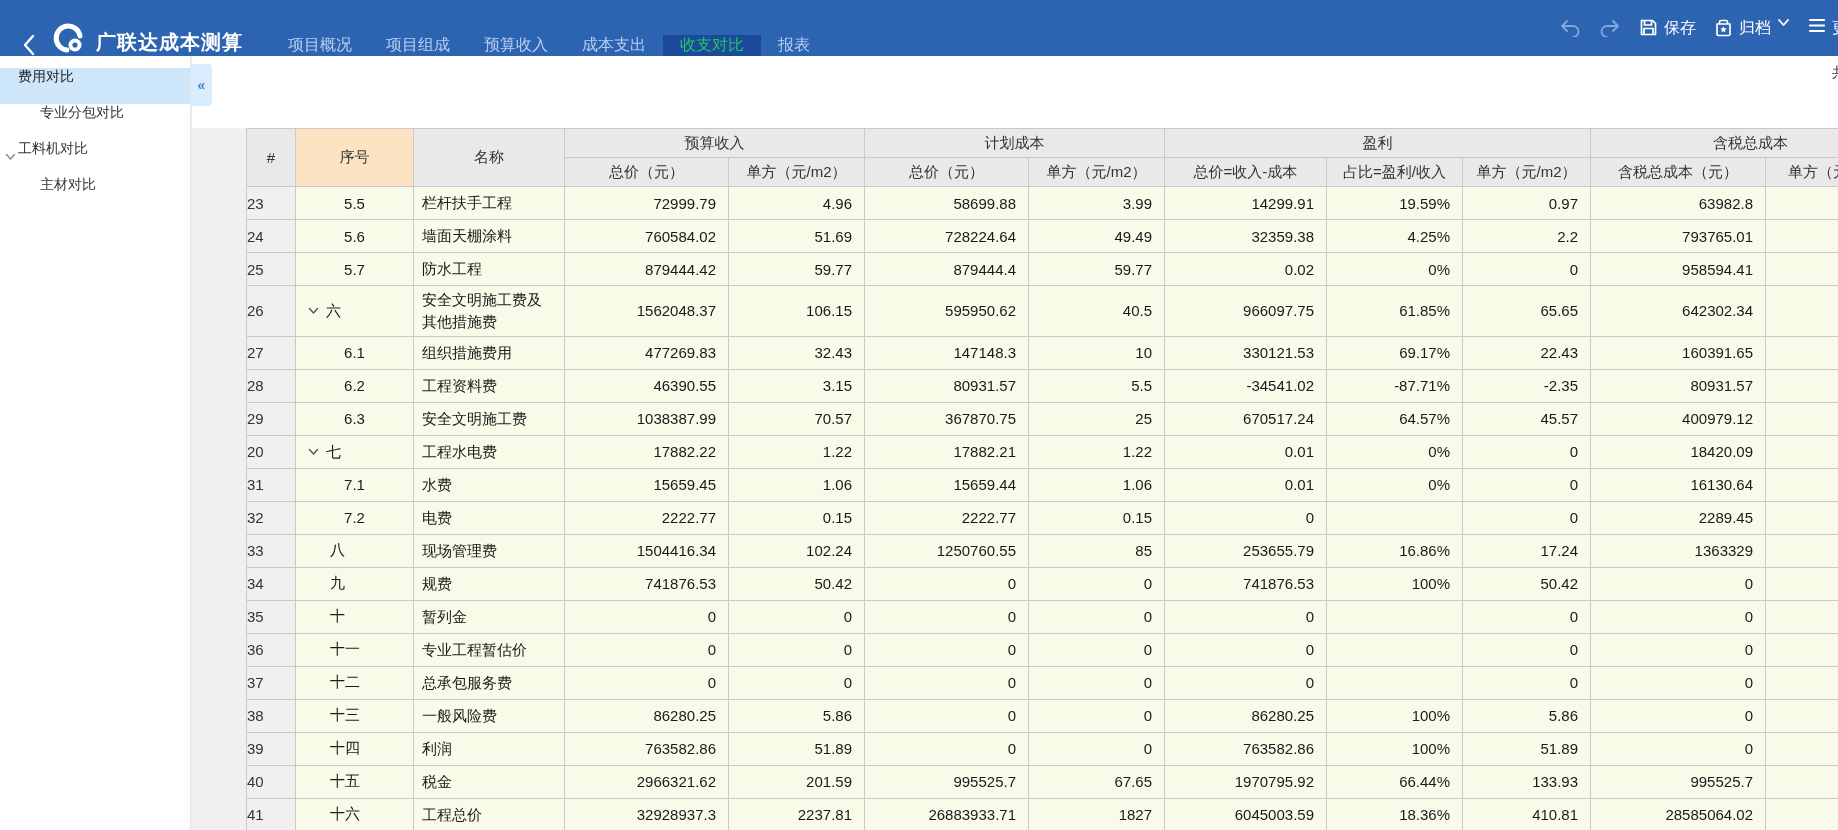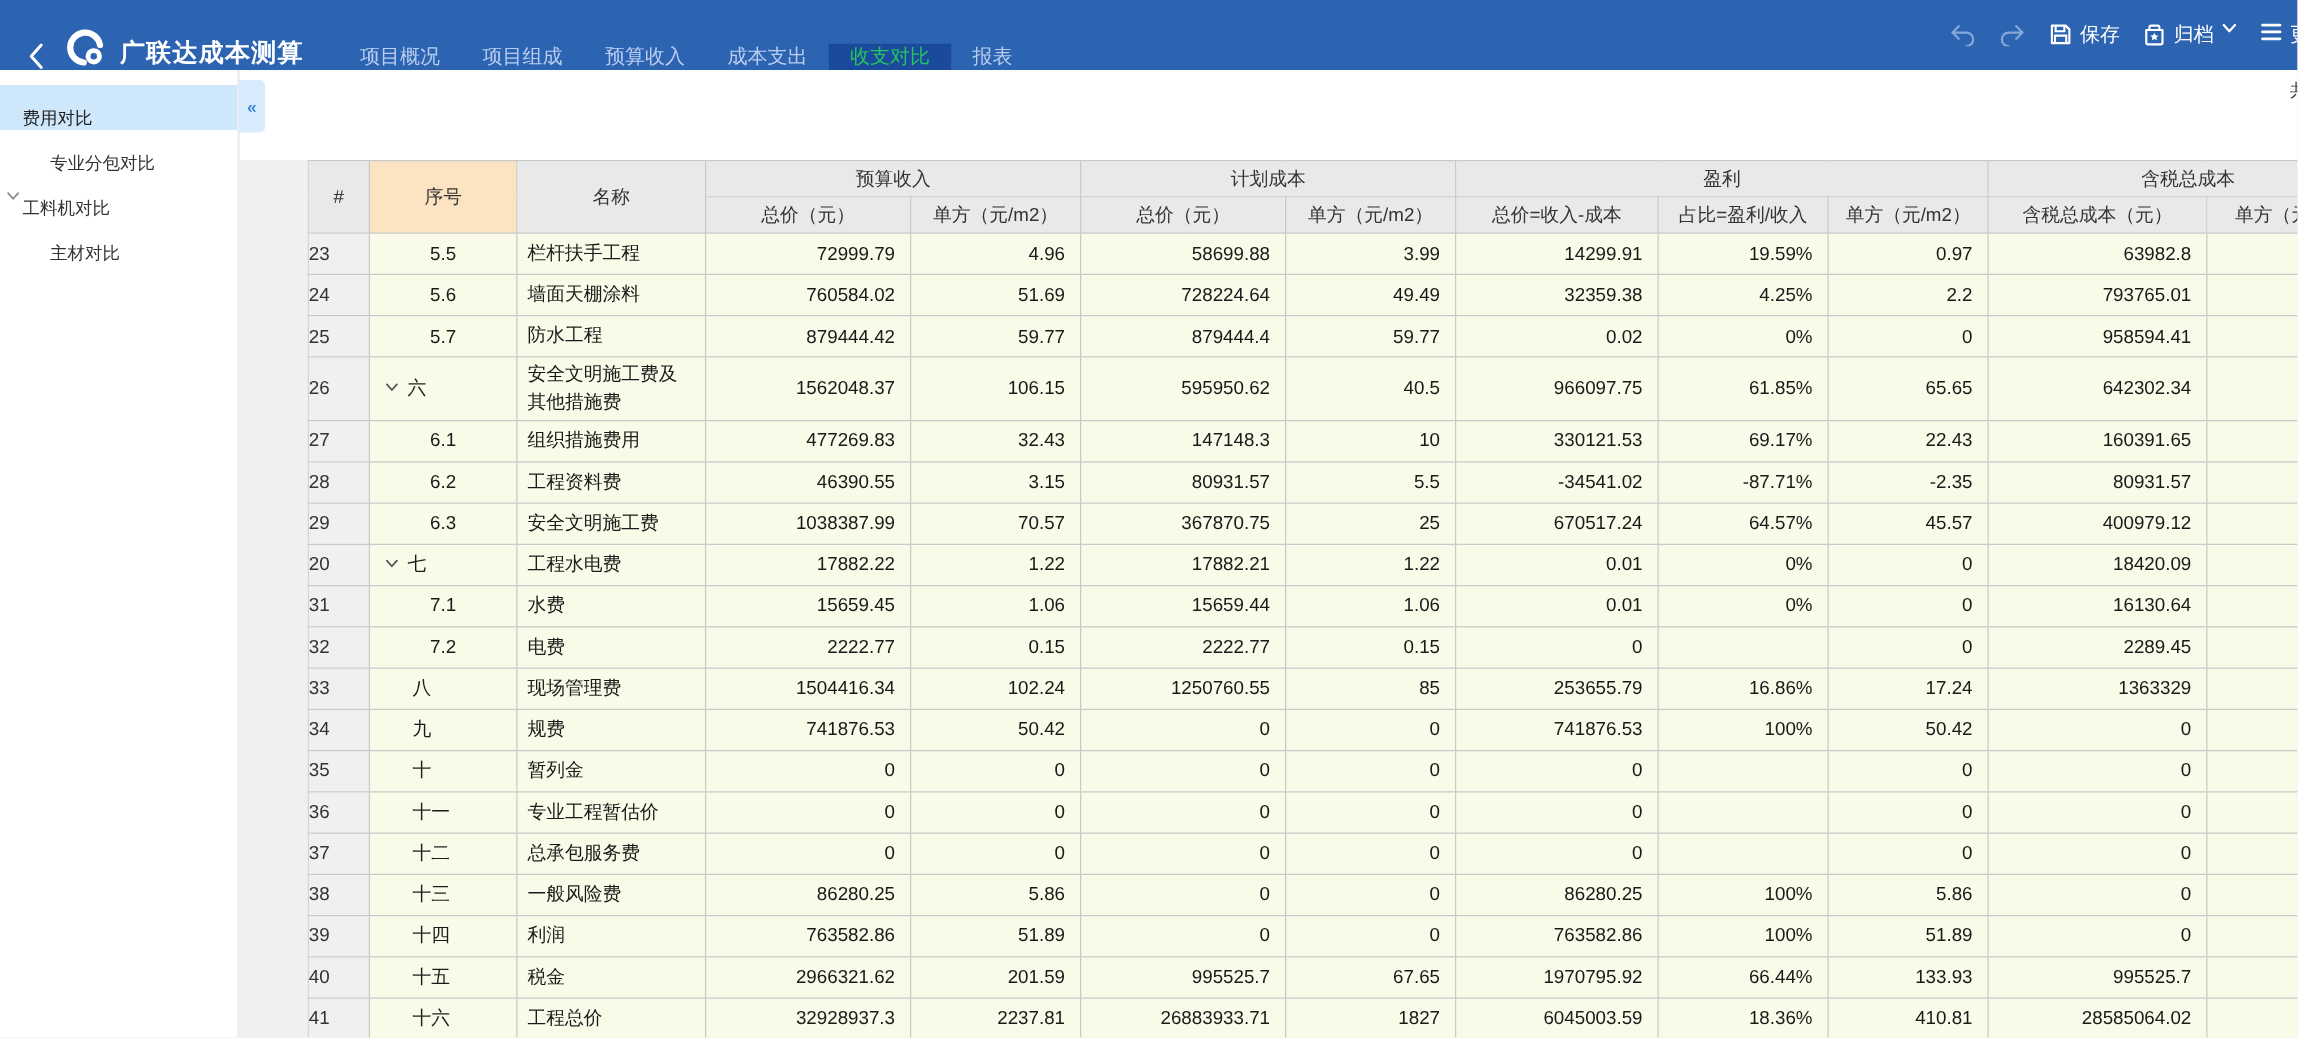--- a/index.html
+++ b/index.html
@@ -31,21 +31,21 @@
     display:flex; align-items:center; gap:18px; font-size:16px;
   }
   .tb-act { display:flex; align-items:flex-start; gap:6px; cursor:pointer; white-space:nowrap; }
   .dim svg { opacity:.55; }
   
   .sidebar {
     position:absolute; top:56px; left:0; width:191px; bottom:0;
     background:#ffffff; border-right:1px solid #e6e6e6; padding-top:12px; z-index:5;
   }
   .side-item {
-    height:36px; display:flex; align-items:flex-end; font-size:14px; color:#333;
+    height:36px; display:flex; align-items:flex-start; font-size:14px; color:#333;
     padding-left:18px; cursor:pointer; position:relative;
   }
   .side-item.active { background:#cfe7fb; color:#222; }
   .side-item.lvl2 { padding-left:40px; }
   .side-item .s-caret { position:absolute; left:5px; top:13px; }
   .collapse-btn {
     position:absolute; top:64px; left:191px; width:21px; height:42px;
     background:#d9ecfd; border-radius:0 4px 4px 0; color:#3f87d2;
     display:flex; align-items:center; justify-content:center;
     font-size:14px; font-weight:bold; cursor:pointer; z-index:6;

